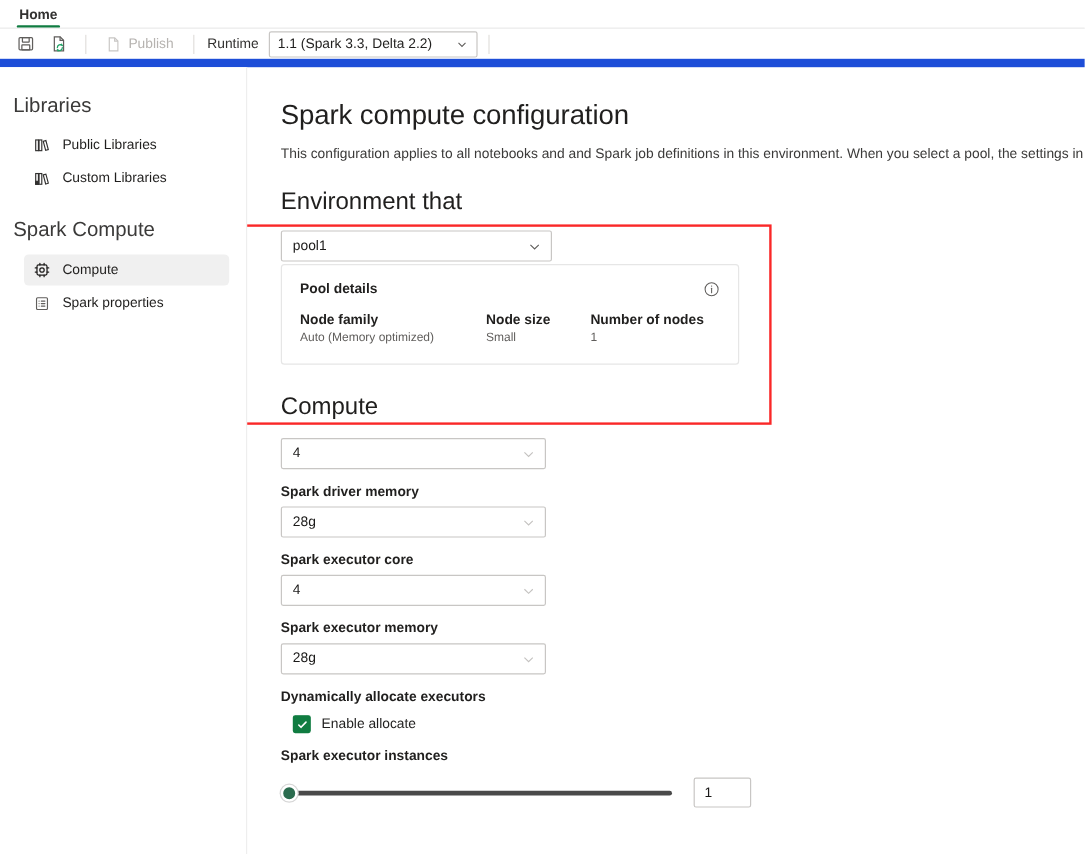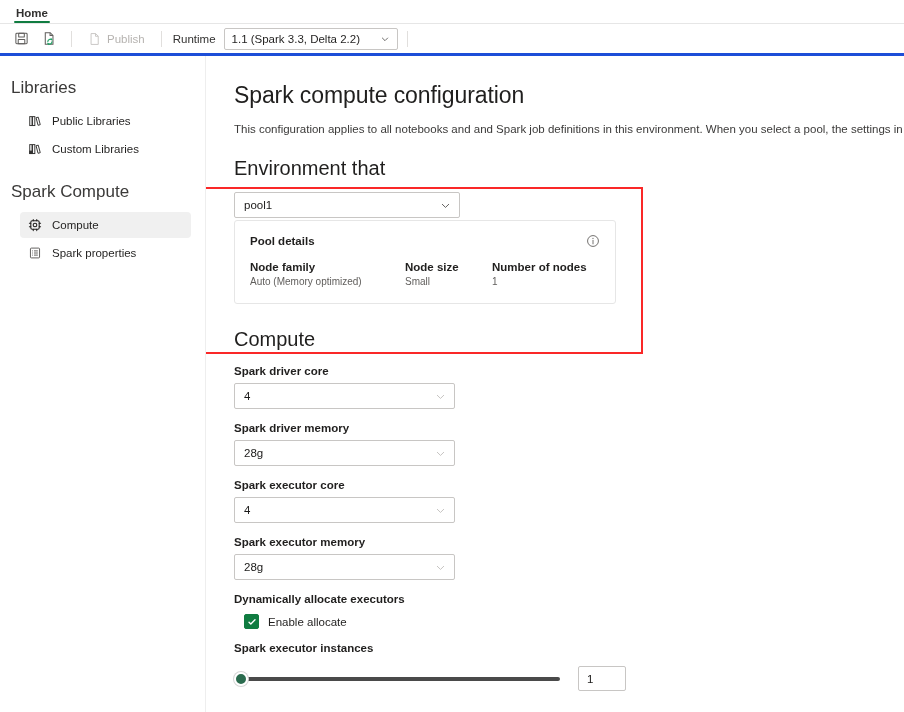--- a/index.html
+++ b/index.html
@@ -39,21 +39,21 @@
     border-radius: 1px;
   }
 
   
   .commandbar {
     height: 32px;
     background: #ffffff;
     display: flex;
     align-items: center;
     padding: 0 8px;
-    border-bottom: 3px solid #1d4ed8;
+    border-bottom: 7px solid #1d4ed8;
     gap: 2px;
   }
   .cmd-icon-btn {
     width: 26px; height: 26px;
     display: flex; align-items: center; justify-content: center;
     border-radius: 3px;
     cursor: pointer;
   }
   .cmd-sep {
     width: 1px; height: 16px;
@@ -446,21 +446,20 @@
         <div class="pool-stat">
           <div class="stat-label">Number of nodes</div>
           <div class="stat-value">1</div>
         </div>
       </div>
     </div>
 
     <h2 class="section-title compute">Compute</h2>
 
     <div class="field">
-      <div class="field-label">Spark driver core</div>
       <div class="dropdown wide">
         <span>4</span>
         <span class="chev-muted">
           <svg width="11" height="11" viewBox="0 0 12 12" fill="none" stroke="#c4c2c0" stroke-width="1.05">
             <path d="M2.2 4.4L6 8.1l3.8-3.7"></path>
           </svg>
         </span>
       </div>
     </div>
 

